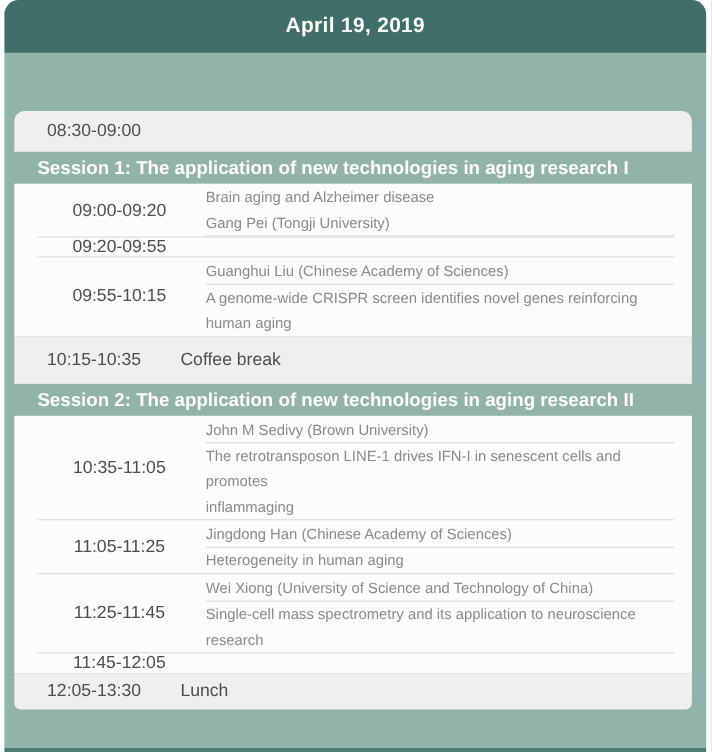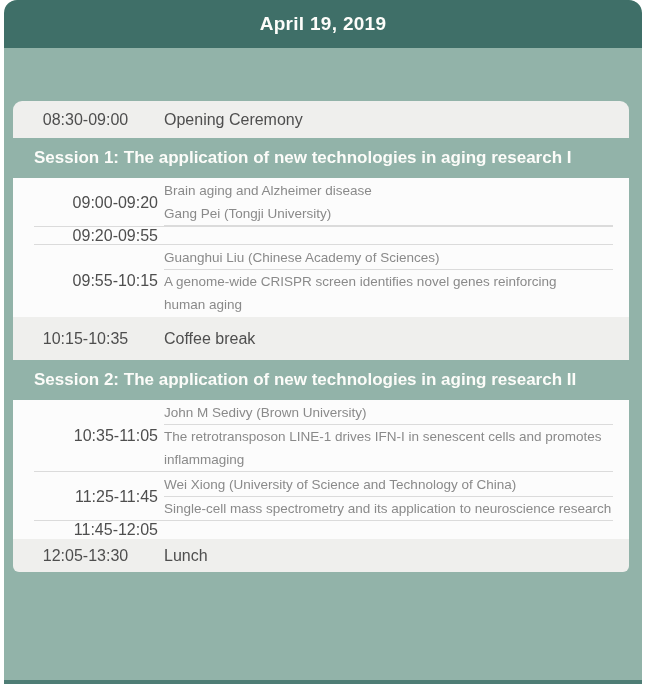--- a/index.html
+++ b/index.html
@@ -23,34 +23,34 @@
     background:#EFEFED;display:flex;align-items:center;
     color:#4E4E4E;font-size:16px;
   }
   .row-break .time{width:145px;text-align:center;flex:none;}
   .row-break .label{padding-left:6px;}
   .break-first{height:37px;border-radius:9px 9px 0 0;}
   .break-mid{height:43px;}
   .break-last{height:33px;border-radius:0 0 6px 6px;}
   
   .session-band{
-    margin:0 -13px 0 -9px;padding-left:30px;height:40px;
+    margin:0 -13px 0 -9px;padding-left:30px;height:29px;
     display:flex;align-items:center;
     color:#FCFCF9;font-size:17px;font-weight:bold;
   }
   
   .talks{background:#FCFCFC;}
   .talk-row{display:flex;position:relative;}
   .talk-row::after{
     content:"";position:absolute;bottom:0;left:21px;right:16px;height:1px;background:#DBDBDB;
   }
   .talk-row:last-child::after{display:none;}
   .talk-time{
-    width:145px;flex:none;display:flex;align-items:center;justify-content:flex-end;
-    color:#4E4E4E;font-size:16px;
+    width:145px;flex:none;display:flex;align-items:center;justify-content:center;
+    color:#4E4E4E;font-size:16px;margin-left:23px;
   }
   .talk-content{flex:1;padding:1px 16px 1px 6px;}
   .talk-line{
     min-height:23px;display:flex;align-items:center;
     color:#8A8A8A;font-size:13.5px;line-height:23px;
   }
   .talk-line.speaker{border-bottom:1px solid #DBDBDB;}
   .talk-line.wrap-sep{border-bottom:1px solid #E4E4E4;}
   .bottom-strip{
     position:absolute;left:0;right:0;bottom:0;height:4px;background:#4E7D75;
@@ -59,21 +59,20 @@
 </head>
 <body>
 
 <div class="card">
   <div class="date-header">
     <span>April 19, 2019</span>
   </div>
   <div class="schedule">
       <div class="row-break break-first">
         <span class="time">08:30-09:00</span>
-        <span class="label">Opening Ceremony</span>
       </div>
       <div class="session-band">
         <span>Session 1: The application of new technologies in aging research I</span>
       </div>
       <div class="talks">
         <div class="talk-row">
           <div class="talk-time">
             <span>09:00-09:20</span>
           </div>
           <div class="talk-content">
@@ -110,20 +109,29 @@
             <span>10:35-11:05</span>
           </div>
           <div class="talk-content">
             <div class="talk-line speaker">John M Sedivy (Brown University)</div>
             <div class="talk-line title">The retrotransposon LINE-1 drives IFN-I in senescent cells and promotes</div>
             <div class="talk-line title">inflammaging</div>
           </div>
         </div>
         <div class="talk-row">
           <div class="talk-time">
+            <span>11:05-11:25</span>
+          </div>
+          <div class="talk-content">
+            <div class="talk-line speaker">Jingdong Han (Chinese Academy of Sciences)</div>
+            <div class="talk-line title">Heterogeneity in human aging</div>
+          </div>
+        </div>
+        <div class="talk-row">
+          <div class="talk-time">
             <span>11:25-11:45</span>
           </div>
           <div class="talk-content">
             <div class="talk-line speaker">Wei Xiong (University of Science and Technology of China)</div>
             <div class="talk-line title">Single-cell mass spectrometry and its application to neuroscience research</div>
           </div>
         </div>
         <div class="talk-row">
           <div class="talk-time">
             <span>11:45-12:05</span>

